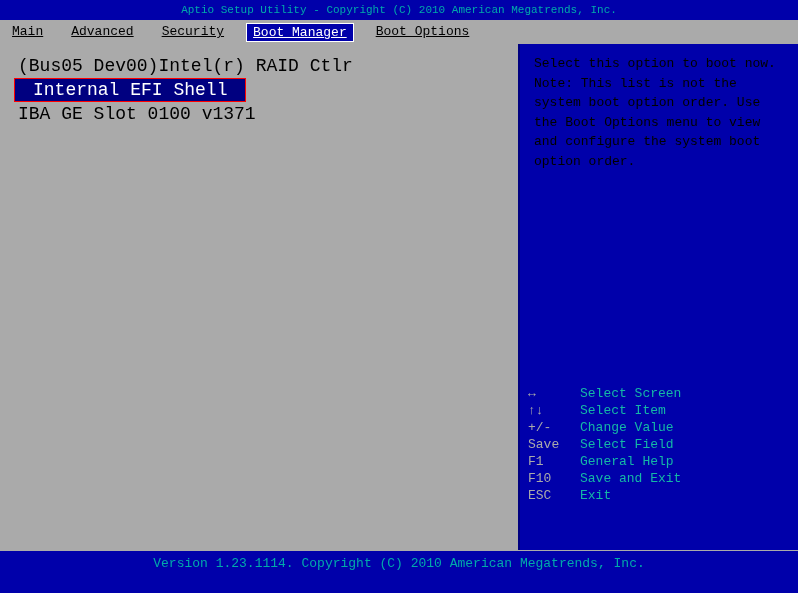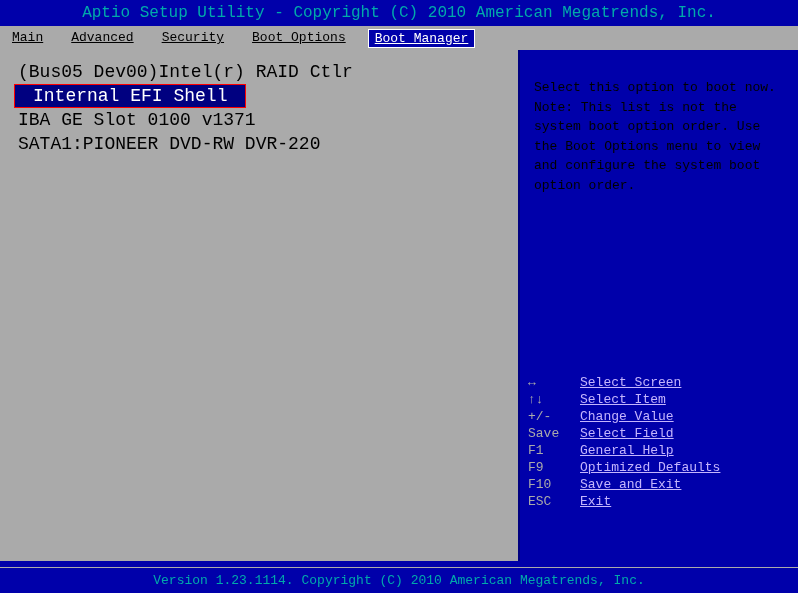--- a/index.html
+++ b/index.html
@@ -12,21 +12,21 @@
       color: #aaaaaa;
       overflow: hidden;
     }
 
     
     #title-bar {
       background: #0000aa;
       color: #00aaaa;
       text-align: center;
       padding: 4px 0;
-      font-size: 16px;
+      font-size: 11px;
       border-bottom: 1px solid #aaaaaa;
     }
 
     
     #menu-bar {
       background: #aaaaaa;
       display: flex;
       flex-direction: row;
       padding: 2px 6px;
       gap: 16px;
@@ -99,68 +99,67 @@
       font-size: 13px;
     }
 
     .key-label {
       color: #aaaaaa;
       width: 52px;
       flex-shrink: 0;
     }
 
     .key-desc {
-      color: #c4b5fd;
-      text-decoration: underline;
+      color: #14b8a6;
     }
 
     
     #footer {
       background: #0000aa;
       color: #00aaaa;
       text-align: center;
       padding: 5px 0;
       font-size: 13px;
       border-top: 1px solid #aaaaaa;
       position: absolute;
-      bottom: 0;
+      bottom: 17px;
       width: 798px;
     }
 
     #right-panel-wrapper {
       position: relative;
       width: 278px;
       background: #0000aa;
       display: flex;
       flex-direction: column;
-      padding: 28px 14px;
+      padding: 10px 14px;
       align-items: flex-end;
     }
   </style>
 </head>
 <body>
 
 <div id="title-bar">
   <span>Aptio Setup Utility - Copyright (C) 2010 American Megatrends, Inc.</span>
 </div>
 
 <div id="menu-bar">
 
 <div class="menu-item">Main</div>
     <div class="menu-item">Advanced</div>
     <div class="menu-item">Security</div>
+    <div class="menu-item active">Boot Manager</div>
     <div class="menu-item">Boot Options</div>
-    <div class="menu-item active">Boot Manager</div>
   </div>
 
 <div id="main-content">
 
   <div id="left-panel">
     
-  <span class="boot-item">(Bus05 Dev00)Intel(r) RAID Ctlr</span><span class="boot-item selected">Internal EFI Shell</span><span class="boot-item">IBA GE Slot 0100 v1371</span><span class="boot-item">SATA1:PIONEER DVD-RW  DVR-220</span></div>
+  <span class="boot-item">(Bus05 Dev00)Intel(r) RAID Ctlr</span><span class="boot-item selected">Internal EFI Shell</span><span class="boot-item">IBA GE Slot 0100 v1371</span></div>
 
   <div id="right-panel-wrapper">
     <div id="help-text">
       <span>Select this option to boot now. Note: This list is not the system boot option order. Use the Boot Options menu to view and configure the system boot option order.</span>
     </div>
     <div id="key-legend">
 
     <div class="key-row">
           <span class="key-label">↔</span>
           <span class="key-desc">Select Screen</span>
@@ -175,24 +174,20 @@
         </div>
         <div class="key-row">
           <span class="key-label">Save</span>
           <span class="key-desc">Select Field</span>
         </div>
         <div class="key-row">
           <span class="key-label">F1</span>
           <span class="key-desc">General Help</span>
         </div>
         <div class="key-row">
-          <span class="key-label">F9</span>
-          <span class="key-desc">Optimized Defaults</span>
-        </div>
-        <div class="key-row">
           <span class="key-label">F10</span>
           <span class="key-desc">Save and Exit</span>
         </div>
         <div class="key-row">
           <span class="key-label">ESC</span>
           <span class="key-desc">Exit</span>
         </div>
       </div>
   </div>
 </div>

